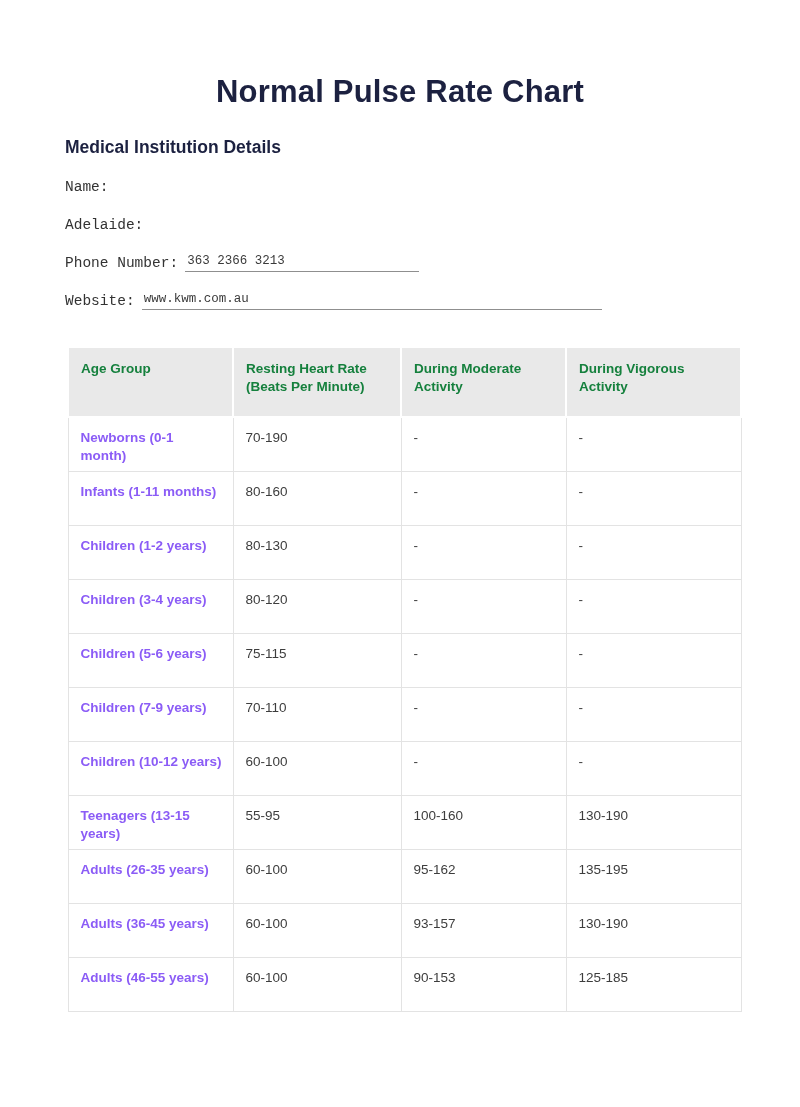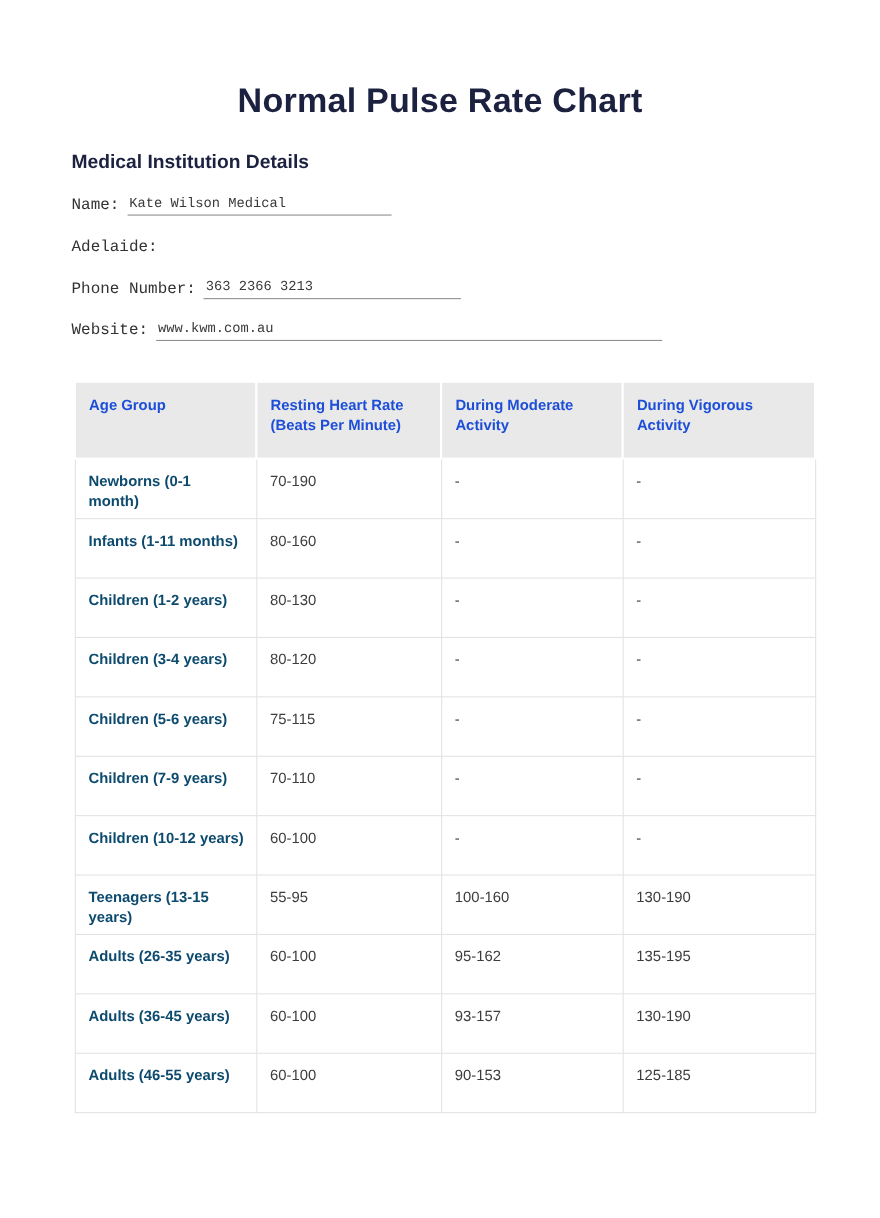--- a/index.html
+++ b/index.html
@@ -71,50 +71,49 @@
 
   .pulse-table th {
     background: #e9e9e9;
     border: 2px solid #ffffff;
     height: 70px;
     vertical-align: top;
     text-align: left;
     padding: 12px 14px 0 12px;
     font-size: 13.5px;
     font-weight: bold;
-    color: #1d4ed8;
+    color: #15803d;
     line-height: 1.3;
   }
   .pulse-table td {
     border: 1px solid #e3e3e3;
     height: 54px;
     vertical-align: top;
     padding: 11px 10px 0 12px;
     font-size: 13.5px;
     line-height: 1.35;
     color: #3d3d3d;
   }
   .pulse-table td.age {
     font-weight: bold;
-    color: #0c4a6e;
+    color: #8b5cf6;
   }
 </style>
 </head>
 <body>
 
 <div class="page">
 
   <h1 class="doc-title">Normal Pulse Rate Chart</h1>
 
   <h2 class="section-heading">Medical Institution Details</h2>
 
   <div class="form">
     <div class="form-row">
       <span class="form-label">Name:</span>
-      <span class="form-value">Kate Wilson Medical</span>
     </div>
     <div class="form-row">
       <span class="form-label">Adelaide:</span>
     </div>
     <div class="form-row">
       <span class="form-label">Phone Number:</span>
       <span class="form-value">363 2366 3213</span>
     </div>
     <div class="form-row">
       <span class="form-label">Website:</span>

